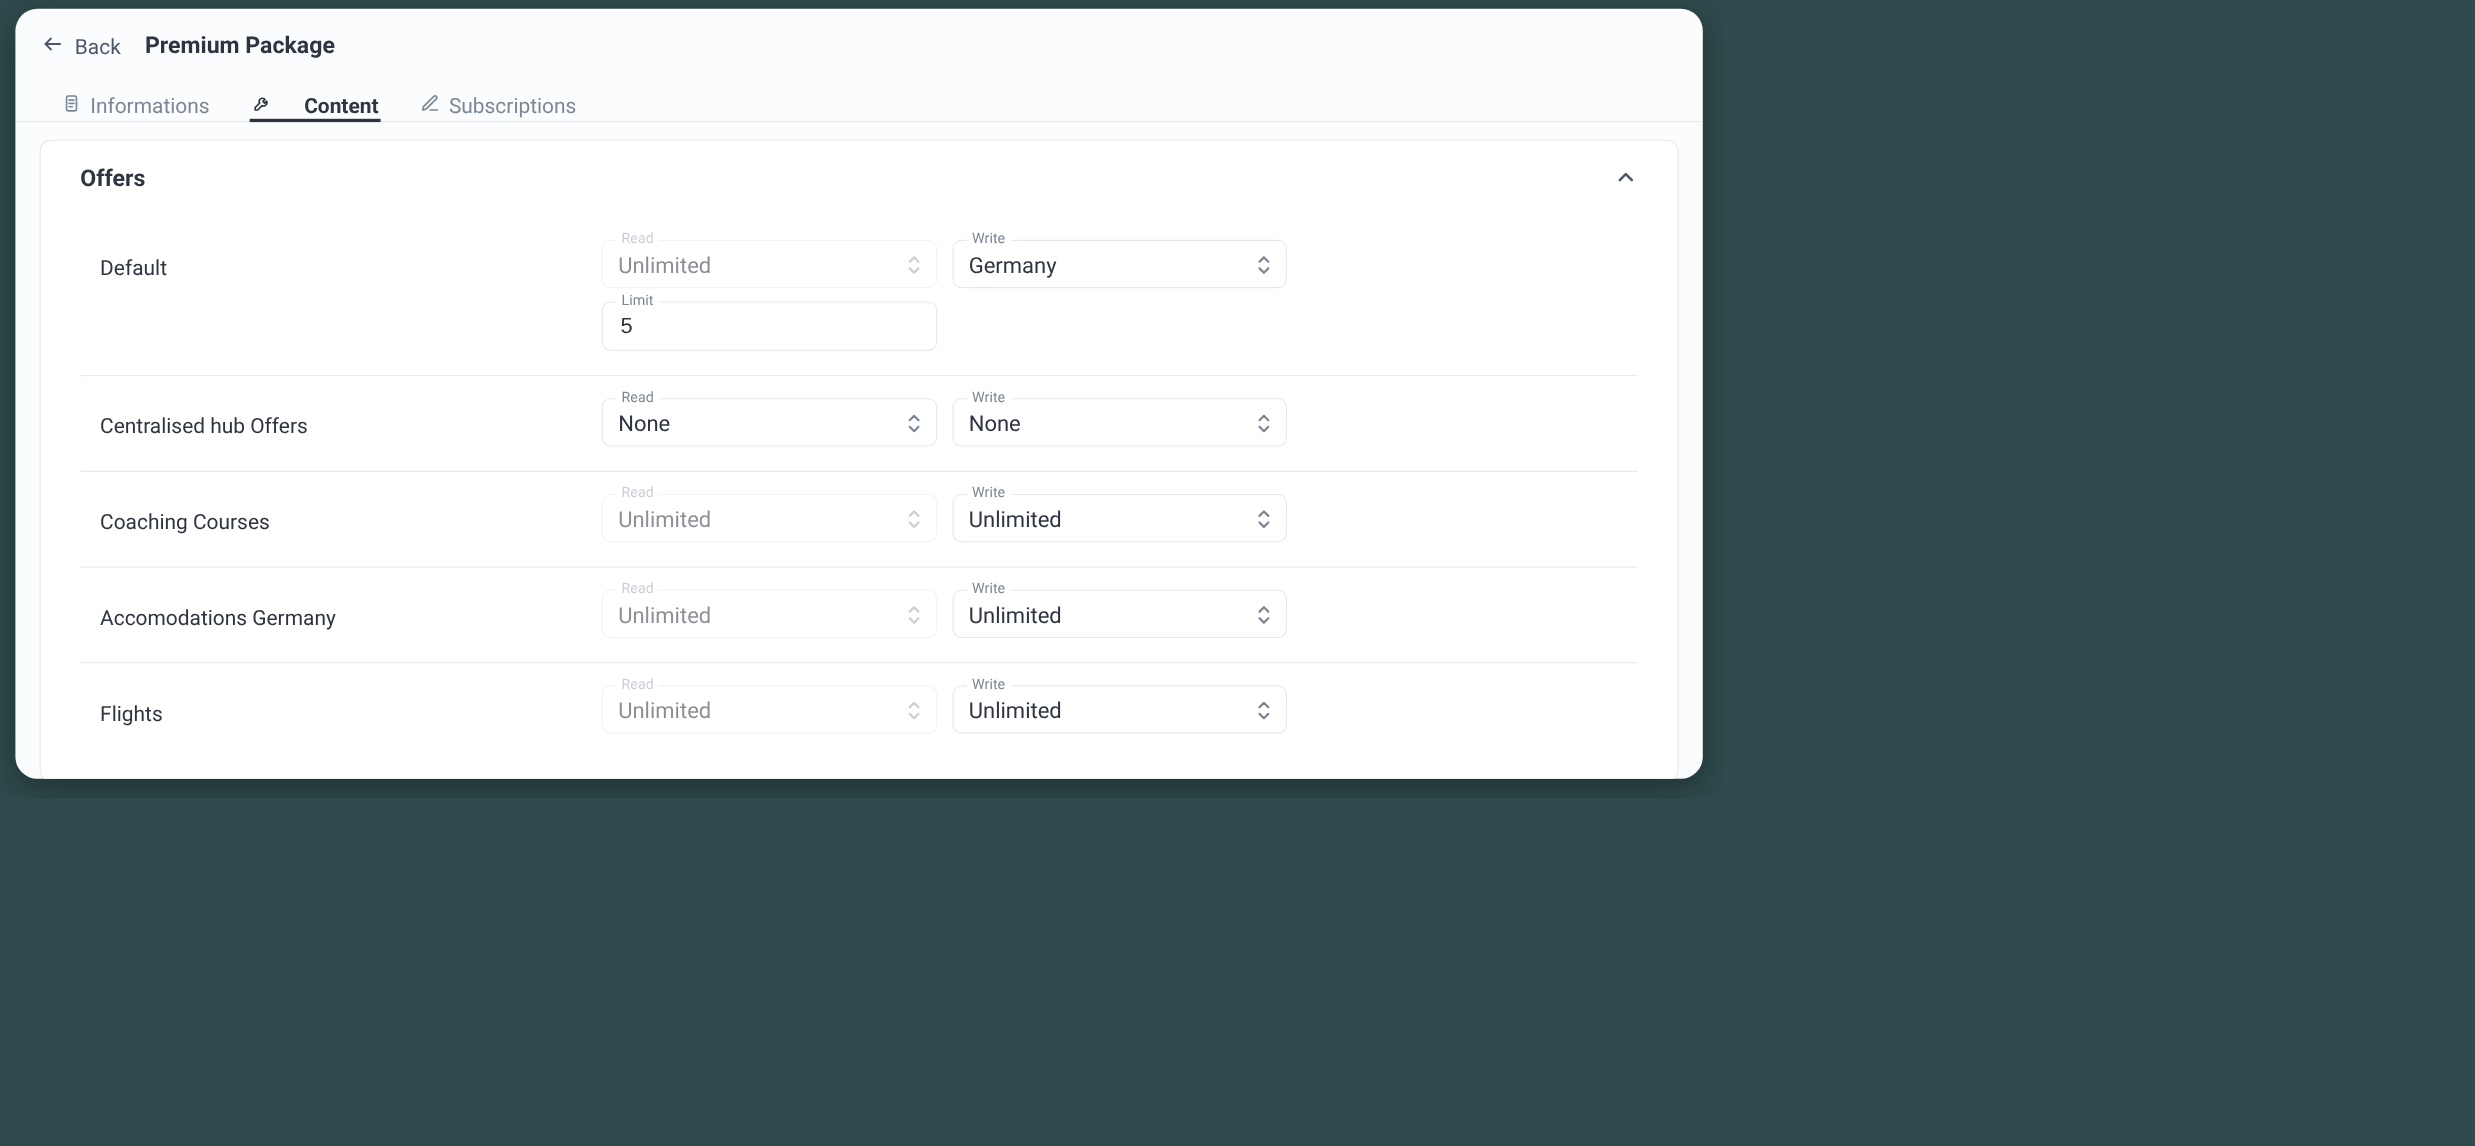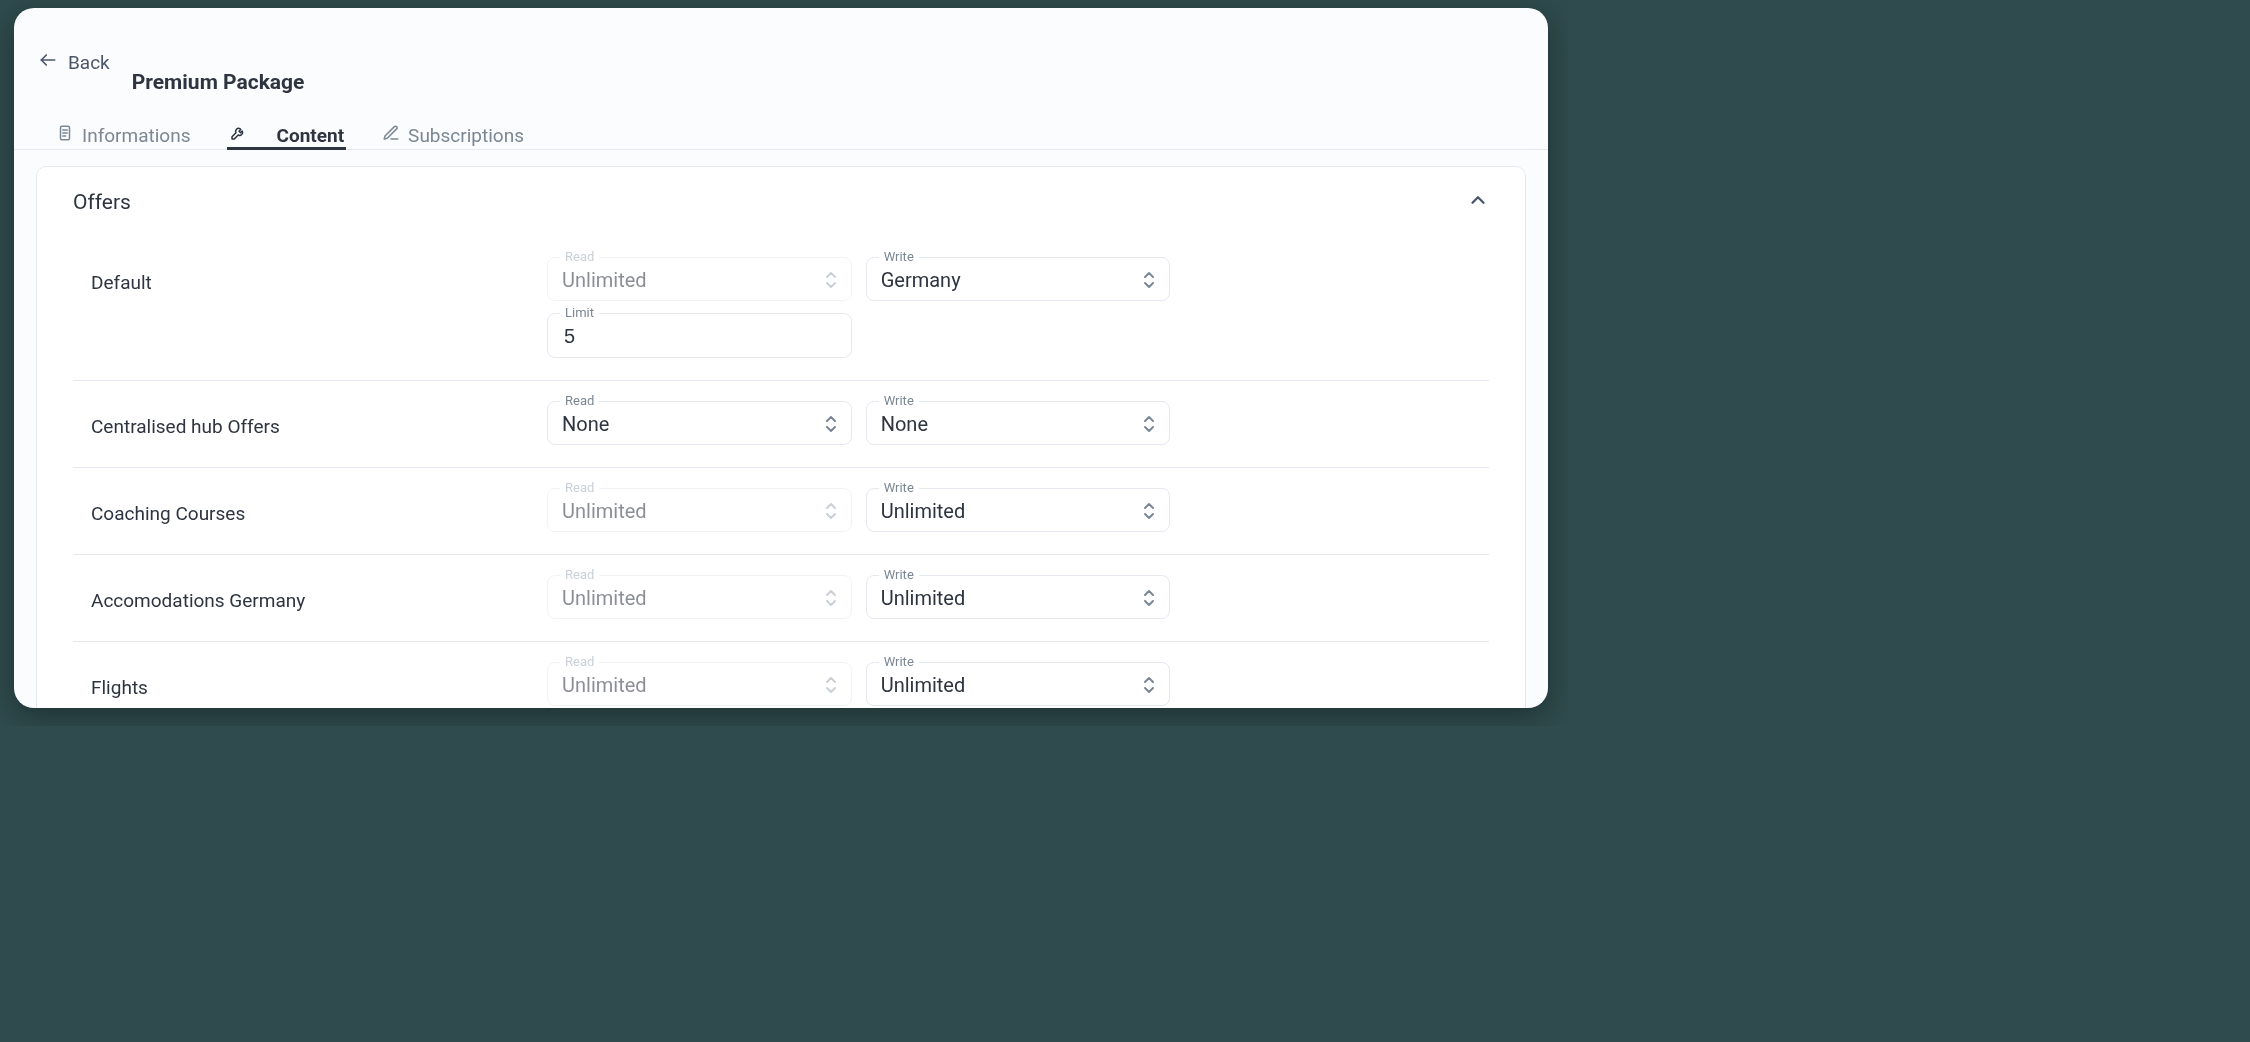--- a/index.html
+++ b/index.html
@@ -42,21 +42,20 @@
     color: var(--text-mid);
     font-size: 19px;
     cursor:pointer;
   }
   .back-btn svg { stroke: var(--text-mid); }
   .page-title {
     font-size: 21px;
     font-weight: 700;
     color: var(--text-dark);
     margin-left: 6px;
-    margin-top: 40px;
   }
 
   
   .tabs {
     display:flex; align-items:flex-end;
     gap: 34px;
     padding: 0 40px;
     border-bottom: 1px solid var(--border);
   }
   .tab {
@@ -83,21 +82,21 @@
     border: 1px solid var(--border);
     border-radius: 10px;
     padding: 0;
   }
   .card-header {
     display:flex; align-items:center; justify-content:space-between;
     padding: 22px 36px 22px 36px;
   }
   .card-title {
     font-size: 21px;
-    font-weight: 400;
+    font-weight: 700;
     color: var(--text-dark);
   }
   .chevron { cursor:pointer; }
   .card-body { padding: 0 36px 20px 36px; }
 
   .row {
     display:flex; align-items:flex-start;
     padding: 20px 0 22px 0;
     border-bottom: 1px solid var(--border);
     gap: 14px;

